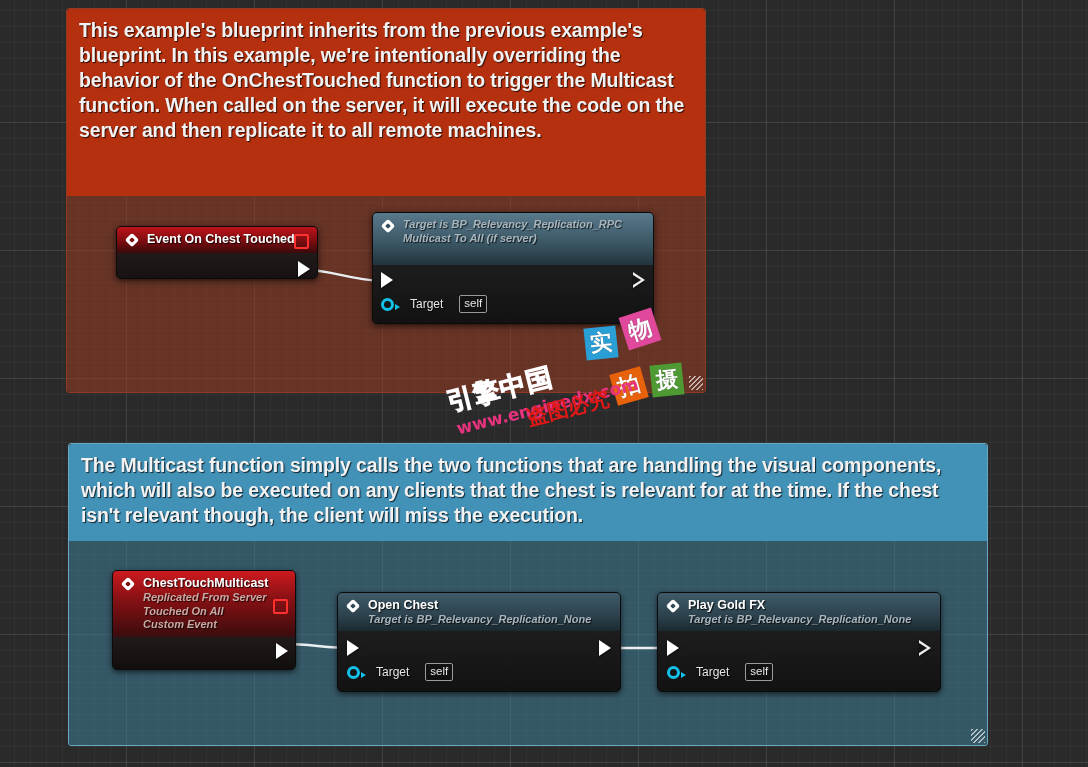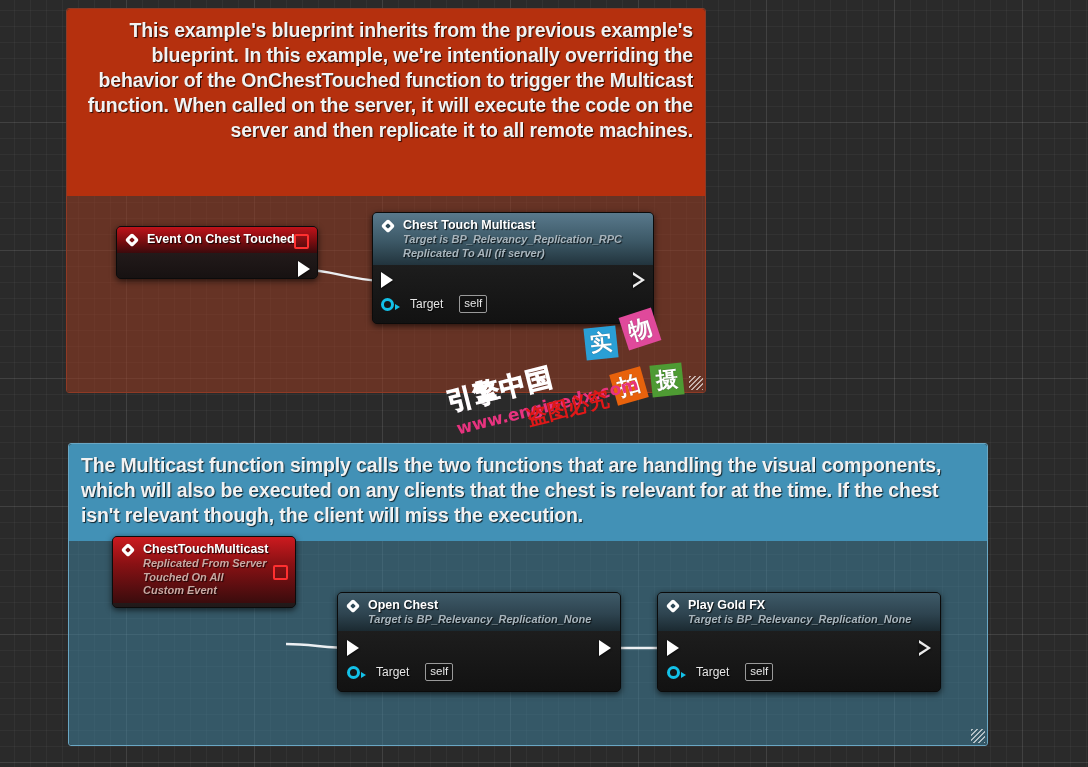--- a/index.html
+++ b/index.html
@@ -73,21 +73,20 @@
 
   
   #comment-red {
     left: 66px; top: 8px;
     width: 640px; height: 385px;
     border: 1px solid #8e3a25;
   }
   #comment-red .comment-header {
     background: #b5300e;
     height: 187px;
-    text-align: right;
   }
   #comment-red .comment-body {
     top: 187px;
     background: rgba(150, 58, 33, 0.56);
   }
 
   
   #comment-blue {
     left: 68px; top: 443px;
     width: 920px; height: 303px;
@@ -272,21 +271,21 @@
   .wire-layer {
     position: absolute;
     left: 0; top: 0;
     width: 1088px; height: 767px;
     pointer-events: none;
   }
 
   
   #node-event-chest-touched { left: 116px; top: 226px; width: 202px; height: 53px; }
   #node-chest-touch-multicast { left: 372px; top: 212px; width: 282px; height: 112px; }
-  #node-chest-touch-multicast-event { left: 112px; top: 536px; width: 184px; height: 72px; }
+  #node-chest-touch-multicast-event { left: 112px; top: 570px; width: 184px; height: 100px; }
   #node-open-chest { left: 337px; top: 592px; width: 284px; height: 100px; }
   #node-play-gold-fx { left: 657px; top: 592px; width: 284px; height: 100px; }
 
   
   #watermark {
     position: absolute;
     left: 430px; top: 300px;
     width: 300px; height: 120px;
     pointer-events: none;
   }
@@ -342,23 +341,22 @@
   </div>
   <div class="node-body" style="height:36px;">
     <span class="exec-pin" style="right:7px; top:8px;"></span>
   </div>
 </div>
 
 <div class="node" id="node-chest-touch-multicast">
   <div class="node-header hdr-function" style="height:52px;">
     <span class="glyph-diamond on-blue"></span>
     <div class="node-header-texts">
-      <div class="node-title">Chest Touch Multicast</div>
       <div class="node-subtitle">Target is BP_Relevancy_Replication_RPC</div>
-      <div class="node-subtitle">Replicated To All (if server)</div>
+      <div class="node-subtitle">Multicast To All (if server)</div>
     </div>
   </div>
   <div class="node-body" style="height:58px;">
     <span class="exec-pin" style="left:8px; top:7px;"></span>
     <span class="exec-pin hollow" style="right:8px; top:7px;"></span>
     <div class="obj-pin-row" style="left:8px; top:30px;">
       <span class="obj-pin"></span>
       <span class="pin-label">Target</span>
       <span class="pin-value-box">self</span>
     </div>

